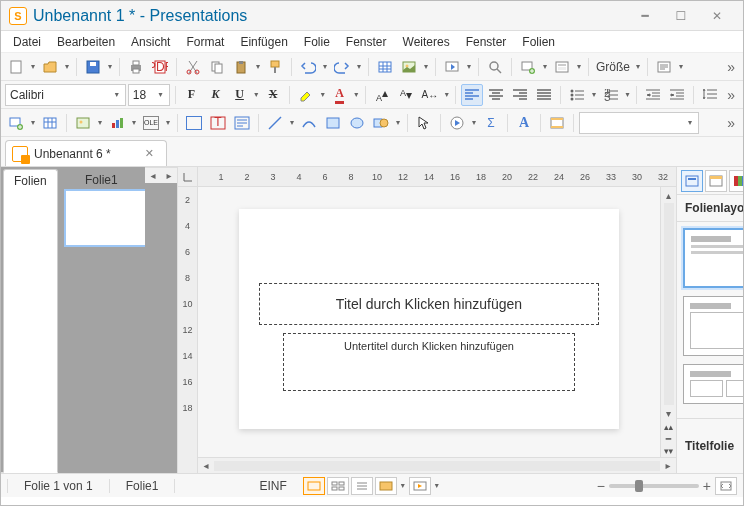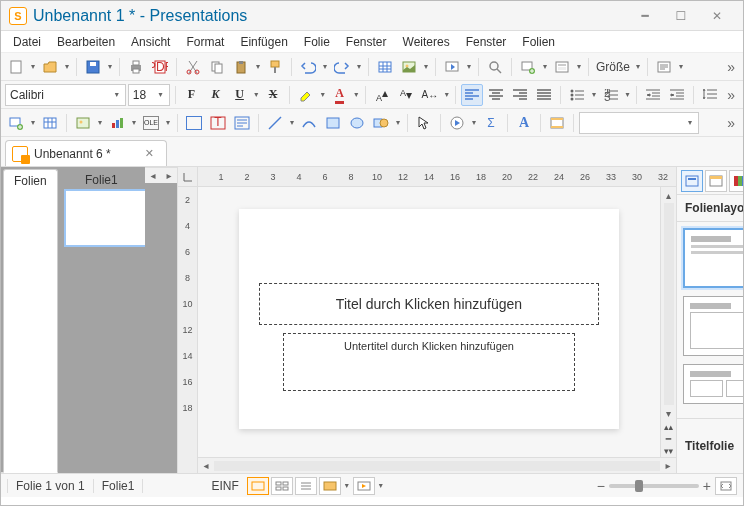--- a/index.html
+++ b/index.html
@@ -57,21 +57,21 @@
 .rp-tab{width:22px;height:22px;border:1px solid #ccc;background:#fff;display:flex;align-items:center;justify-content:center}
 .rp-tab.active{border-color:#6aa9e6;background:#eaf3fd}
 .rp-title{font-weight:bold;padding:6px 8px;border-bottom:1px solid #ddd}
 .rp-body{flex:1;overflow:auto;padding:6px;display:flex;flex-direction:column;gap:8px}
 .layout-thumb{width:82px;height:60px;background:#fff;border:1px solid #aaa;padding:6px;display:flex;flex-direction:column;gap:3px}
 .layout-thumb.sel{border:2px solid #6aa9e6;box-shadow:0 0 0 2px #cfe4fb}
 .lt-line{height:6px;background:#bbb}
 .lt-thin{height:3px;background:#ccc}
 .lt-box{flex:1;border:1px solid #bbb}
 .rp-footer{border-top:1px solid #ddd;padding:20px 8px;font-weight:bold;display:flex;align-items:center;justify-content:space-between}
-.statusbar{height:24px;border-top:1px solid #ddd;background:#f7f7f7;display:flex;align-items:center;padding:0 6px;}
+.statusbar{height:24px;border-top:1px solid #ddd;background:#f7f7f7;display:flex;align-items:center;padding:0 6px;gap:8px}
 .sb-sep{width:1px;height:14px;background:#ddd}
 .sb-cell{padding:0 8px;color:#444}
 .sb-views{display:flex;gap:2px}
 .sb-view{width:22px;height:18px;border:1px solid #ccc;background:#fff;display:flex;align-items:center;justify-content:center}
 .sb-view.active{border-color:#f90;background:#fff5e6}
 .zoom{display:flex;align-items:center;gap:4px;margin-left:auto}
 .zoom-track{width:90px;height:4px;background:#ccc;position:relative;border-radius:2px}
 .zoom-thumb{position:absolute;left:26px;top:-4px;width:8px;height:12px;background:#888;border-radius:2px}
 .tb-chev{font-size:14px;color:#666;margin-left:auto;padding:0 4px}
 .ico-box{width:16px;height:14px;border:1.5px solid;display:block}

